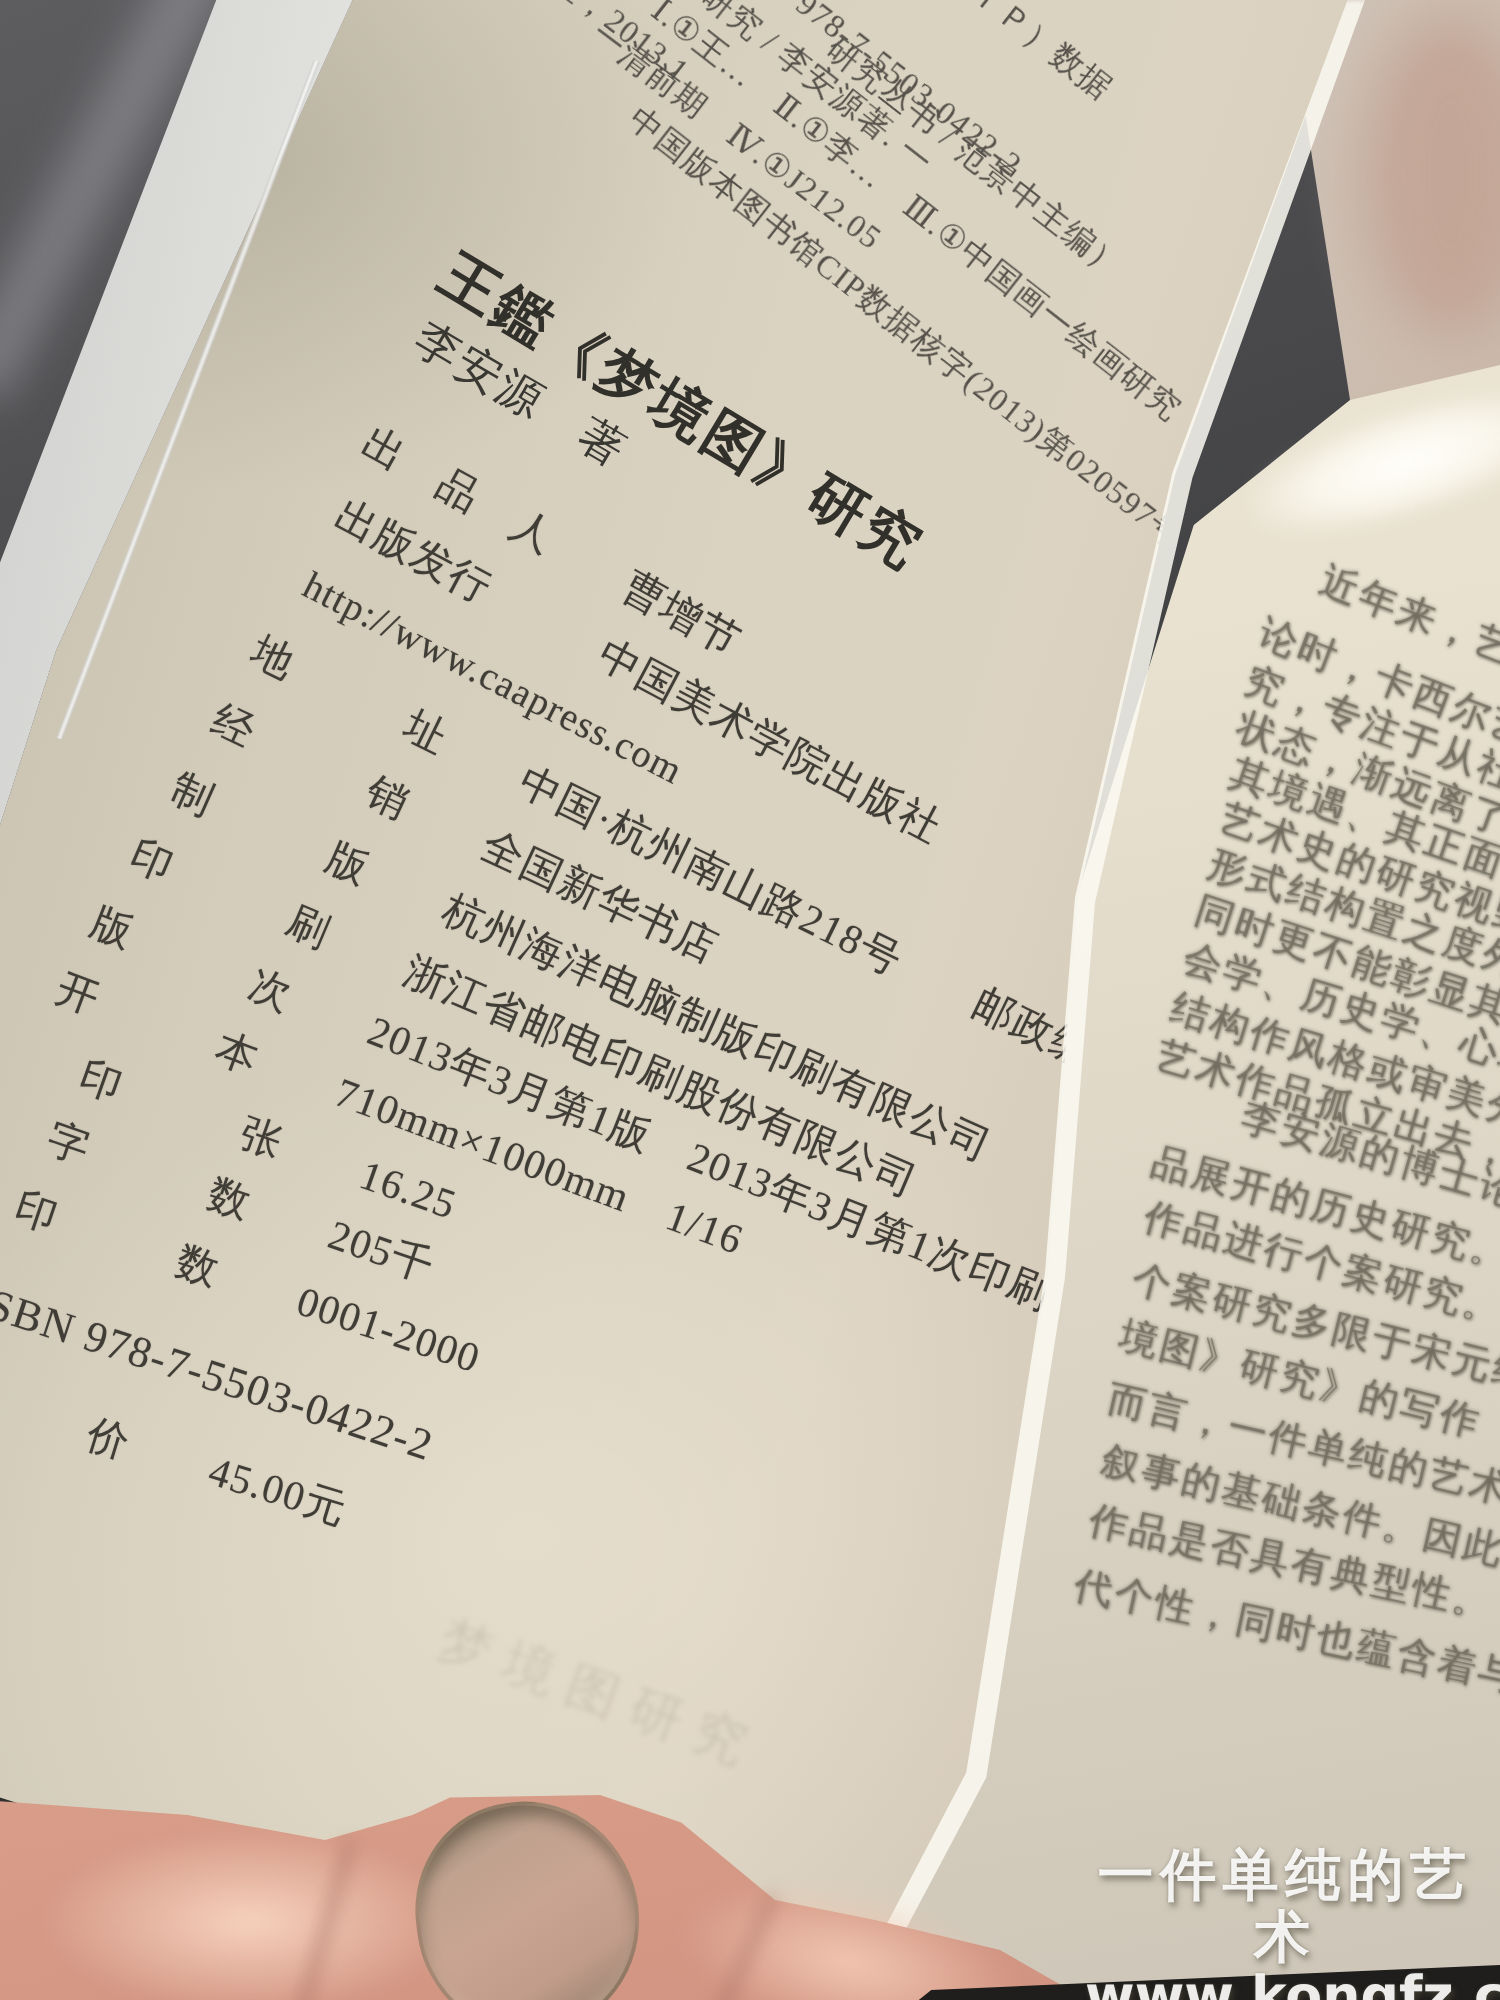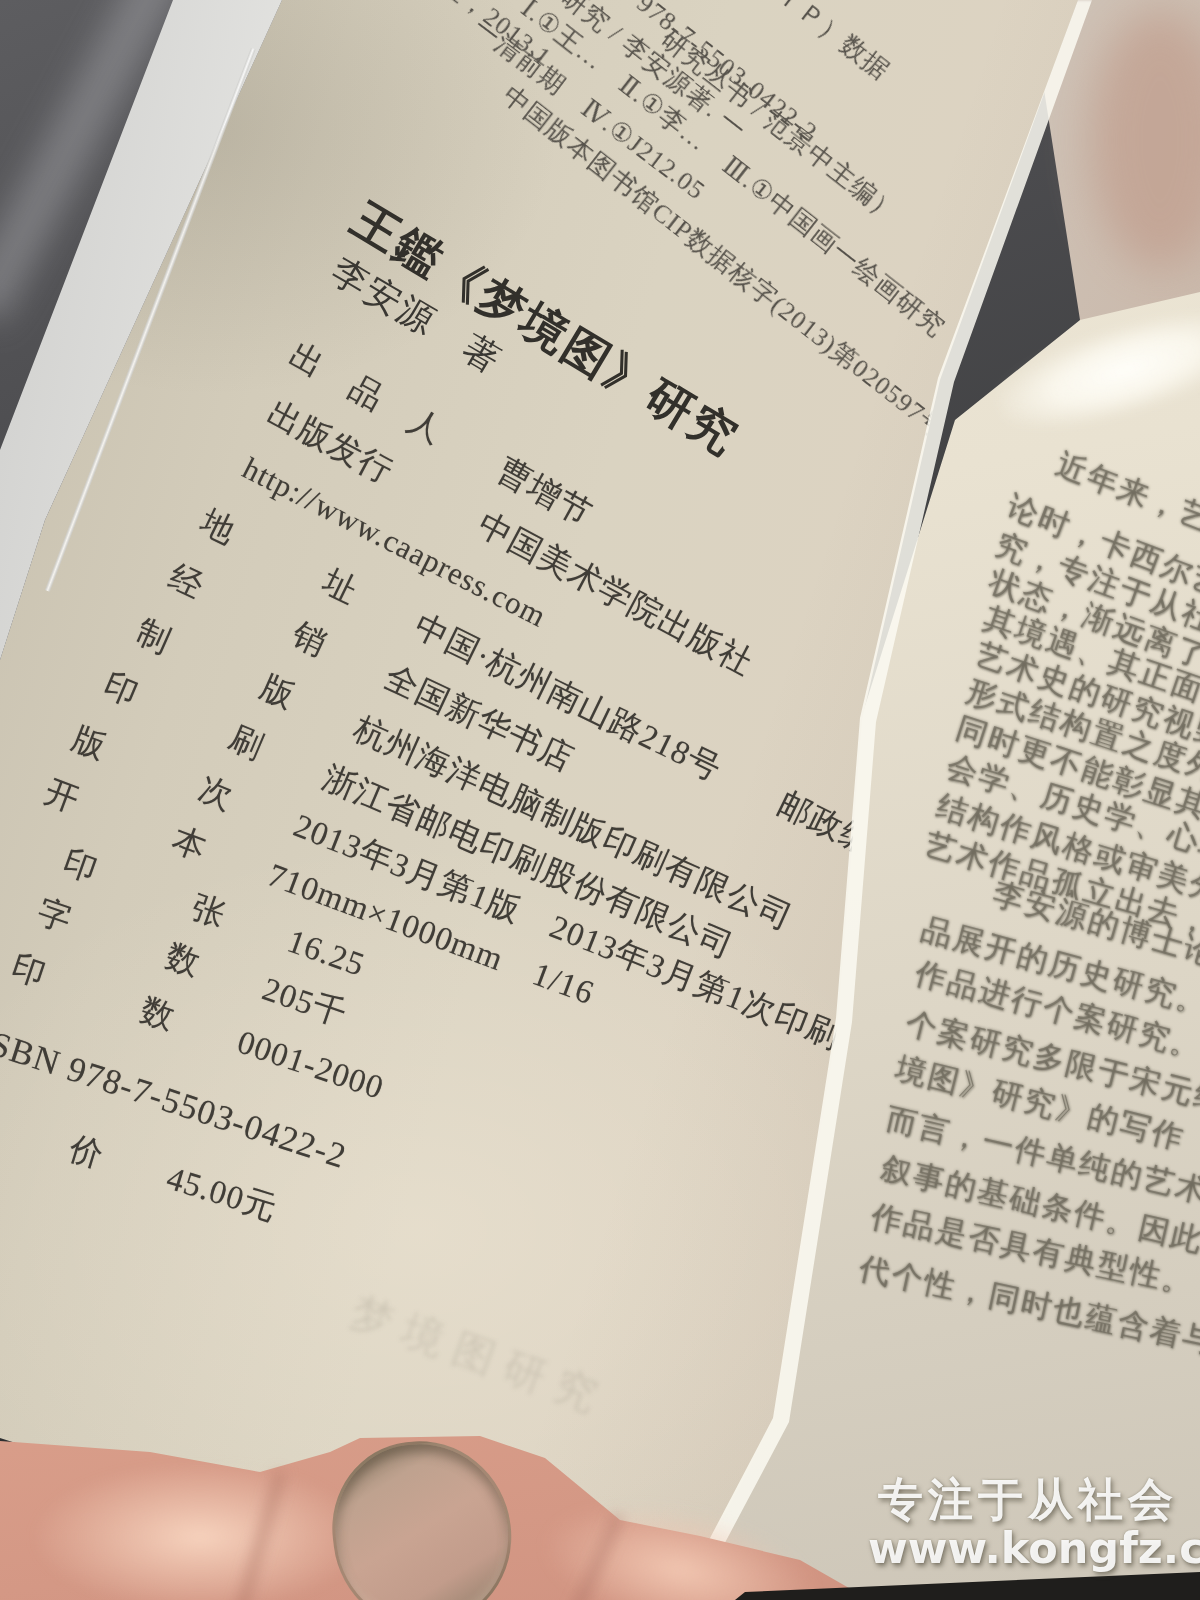--- a/index.html
+++ b/index.html
@@ -205,17 +205,17 @@
   <div class="abs skin"></div>
   <div class="abs skin-hi1"></div>
   <div class="abs skin-hi2"></div>
   <div class="abs crease1"></div>
   <div class="abs crease2"></div>
   <div class="abs nail"></div>
 
   <div class="abs dark-sliver"></div>
 
   <div class="abs watermark">
-    <div class="wm1">专注于从社会</div>
+    <div class="wm1">一件单纯的艺术</div>
     <div class="wm2">www.kongfz.com</div>
   </div>
 
 </div>
 
 </body></html>

